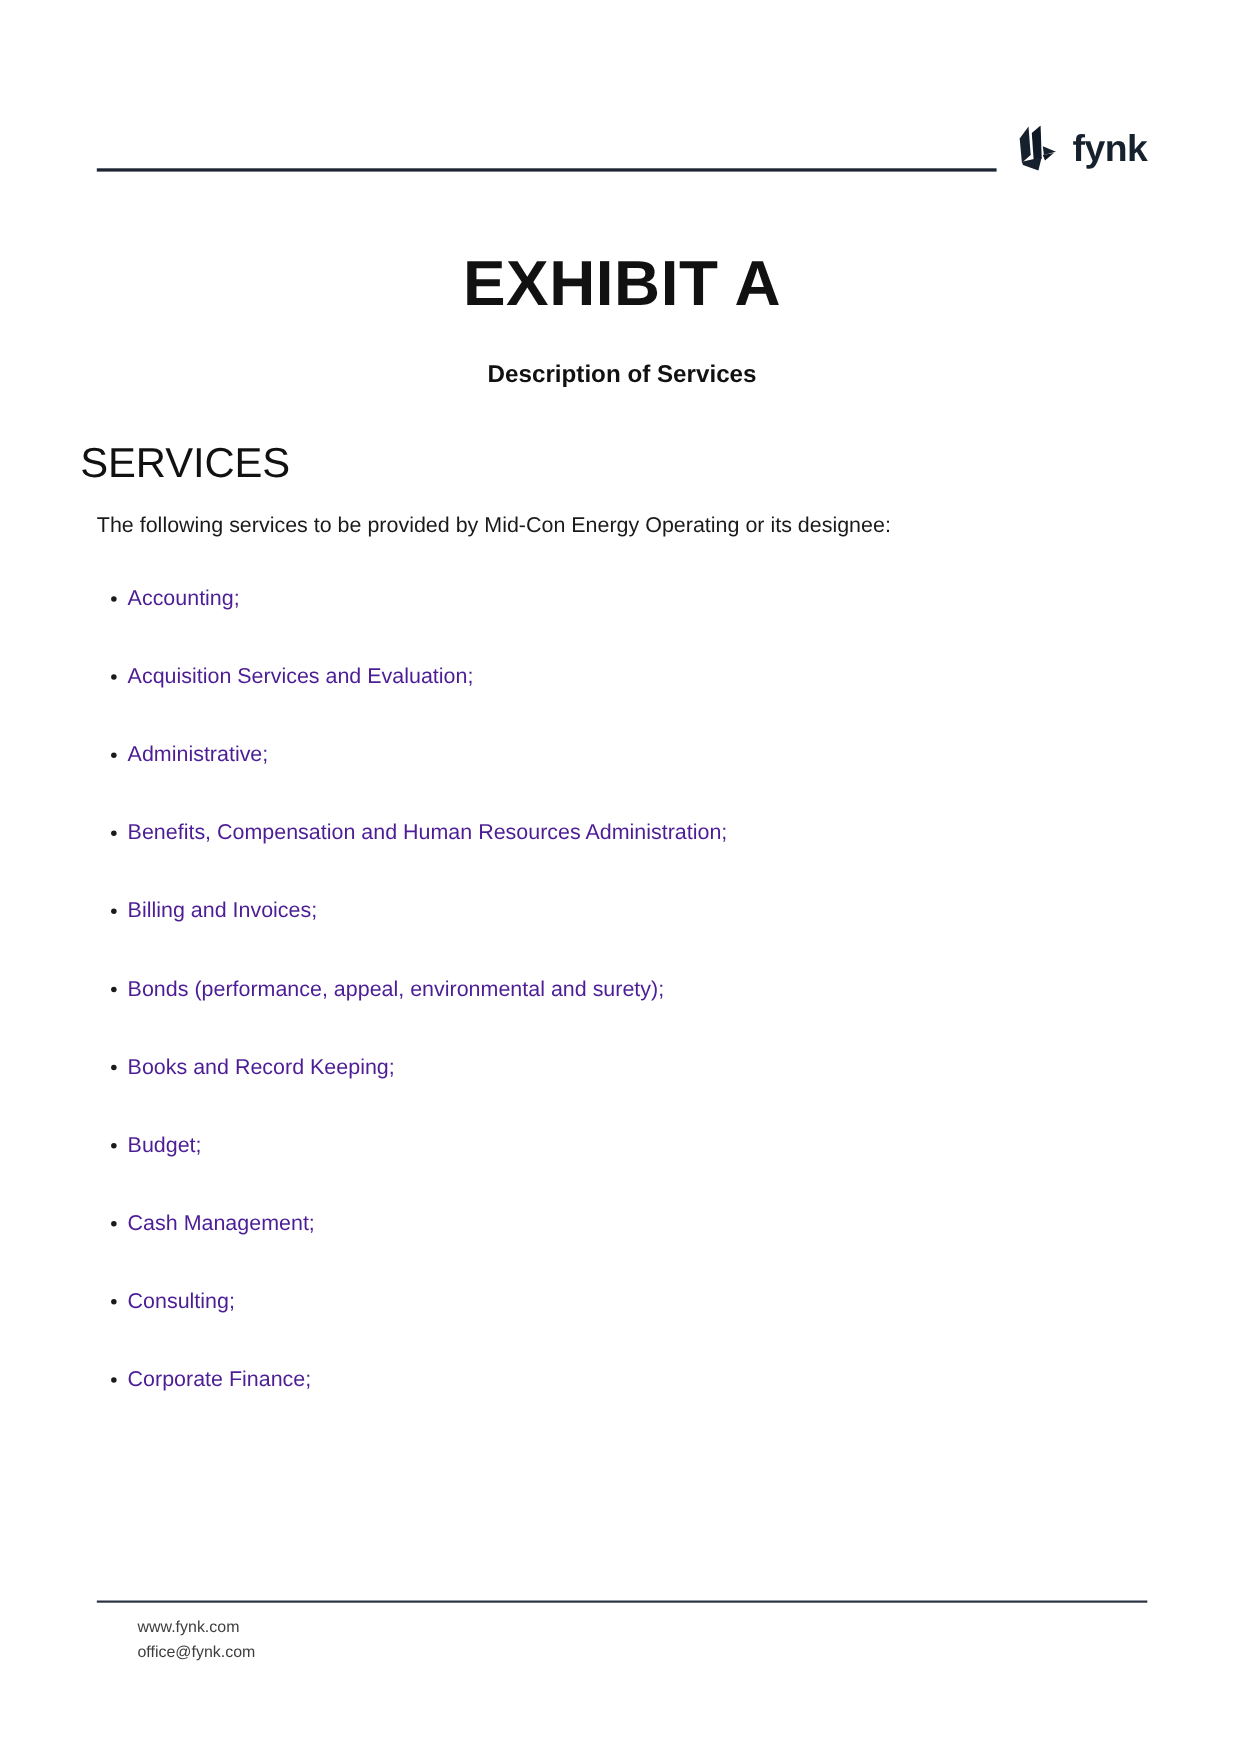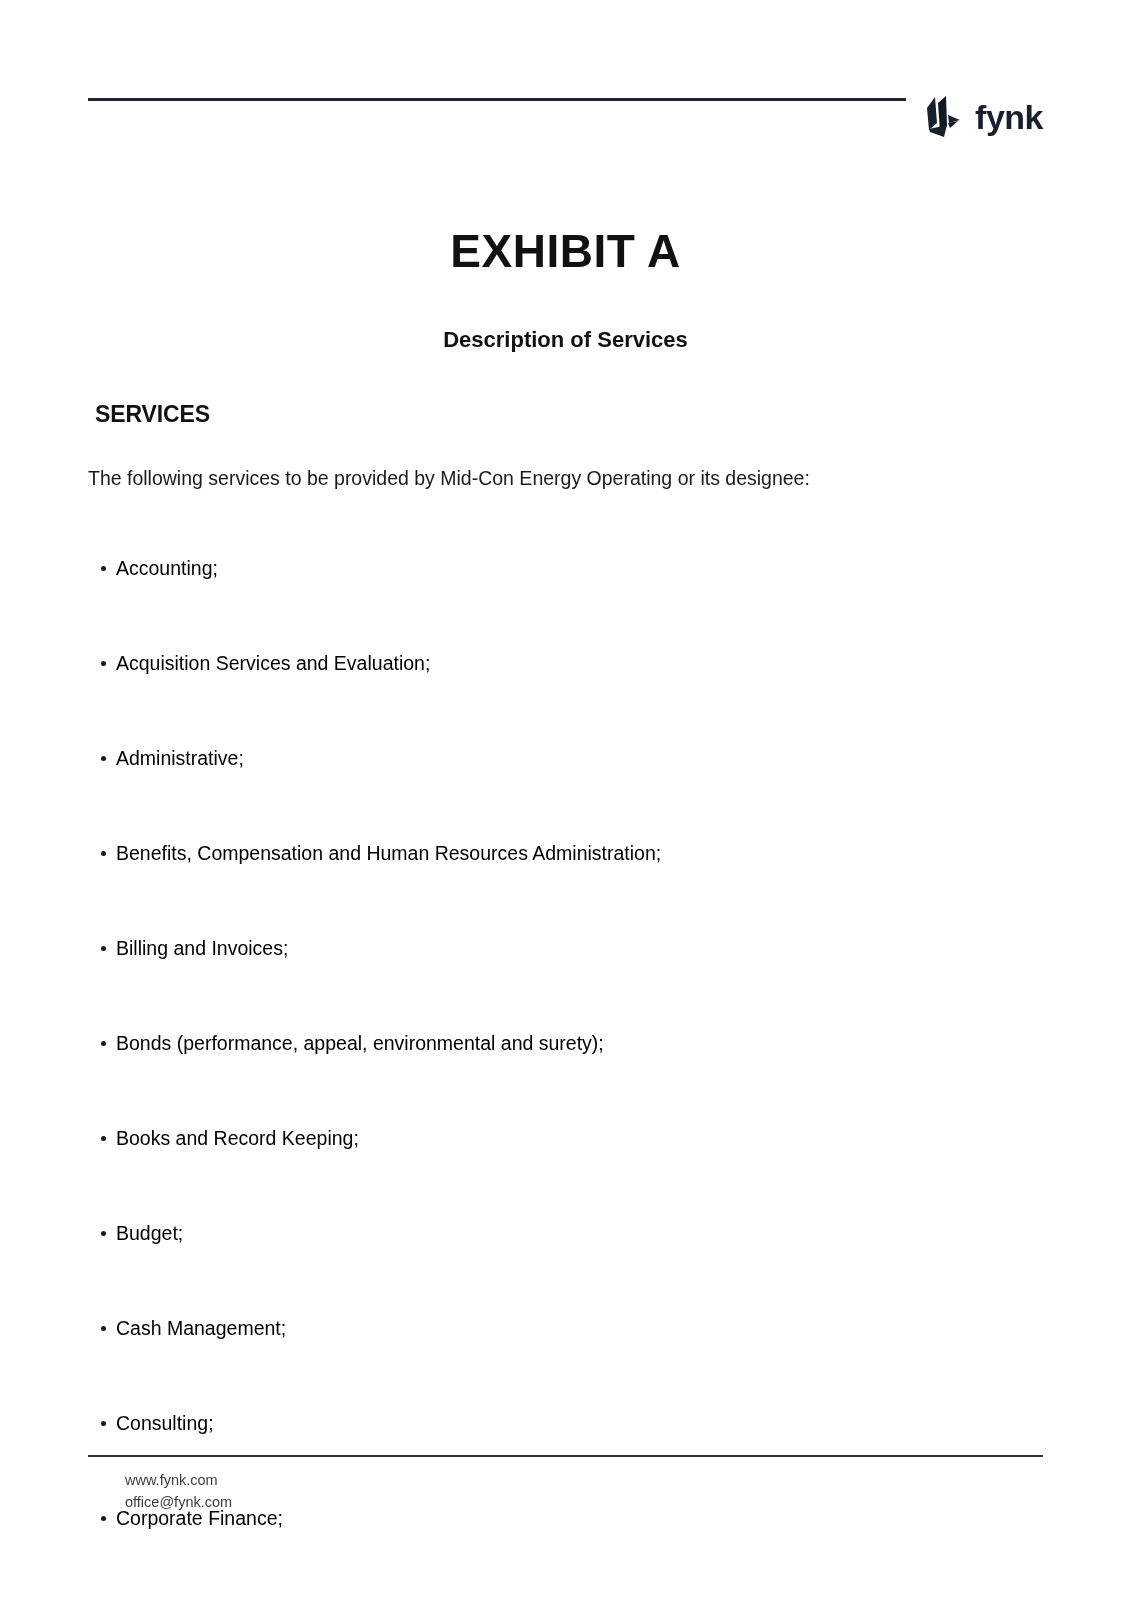--- a/index.html
+++ b/index.html
@@ -23,21 +23,21 @@
   }
 
   
   .header {
     position: absolute;
     top: 96px;
     left: 88px;
     right: 88px;
     height: 60px;
     display: flex;
-    align-items: flex-start;
+    align-items: flex-end;
     gap: 0;
   }
   .header-rule {
     flex: 1 1 auto;
     height: 3px;
     background: #1d2532;
     margin-right: 14px;
     margin-top: 2px;
   }
   .brand {
@@ -59,43 +59,43 @@
     line-height: 1;
   }
 
   
   .doc-title {
     position: absolute;
     top: 224px;
     left: 0;
     right: 0;
     text-align: center;
-    font-size: 46px;
+    font-size: 58px;
     font-weight: 700;
     letter-spacing: 0.5px;
     color: #111111;
   }
   .doc-subtitle {
     position: absolute;
     top: 327px;
     left: 0;
     right: 0;
     text-align: center;
     font-size: 22px;
     font-weight: 700;
     color: #111111;
   }
 
   
   .section-heading {
     position: absolute;
     top: 401px;
-    left: 95px;
-    font-size: 23px;
-    font-weight: 700;
+    left: 73px;
+    font-size: 38px;
+    font-weight: 400;
     letter-spacing: -0.1px;
     color: #111111;
   }
   .intro {
     position: absolute;
     top: 465px;
     left: 88px;
     right: 88px;
     font-size: 19.5px;
     font-weight: 400;
@@ -111,22 +111,21 @@
     margin: 0;
     padding: 0;
     list-style: none;
   }
   .service-item {
     position: relative;
     height: 71px;
     padding-left: 28px;
     font-size: 19.5px;
     line-height: 1.2;
-    color: #000000;
-    margin-top: 24px;
+    color: #4c1d95;
   }
   .service-item .bullet {
     position: absolute;
     left: 13px;
     top: 9px;
     width: 5px;
     height: 5px;
     border-radius: 50%;
     background: #1a1a1a;
   }

